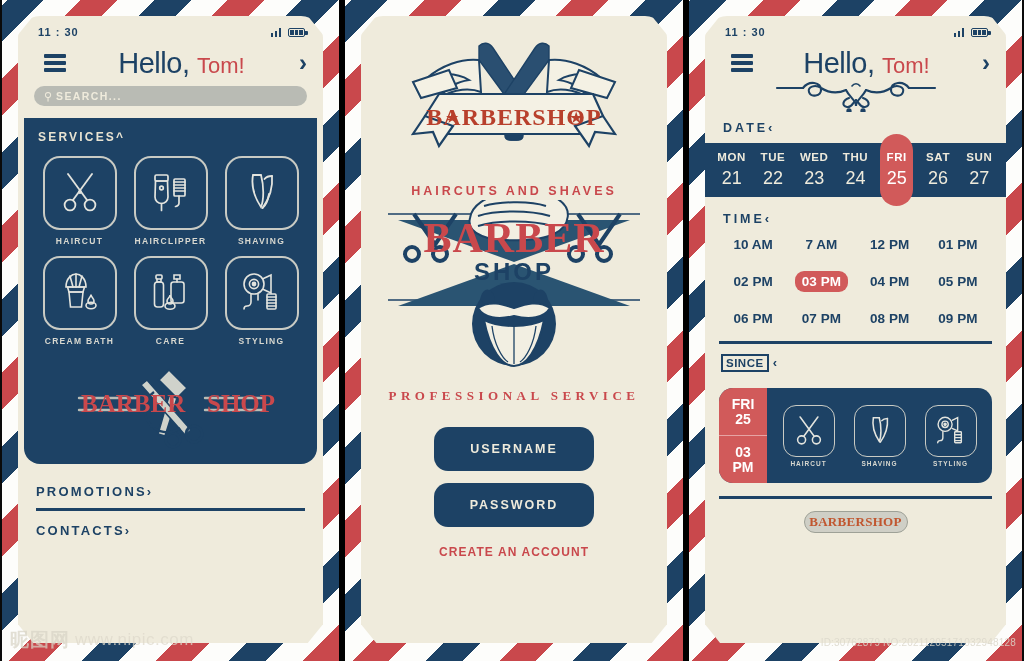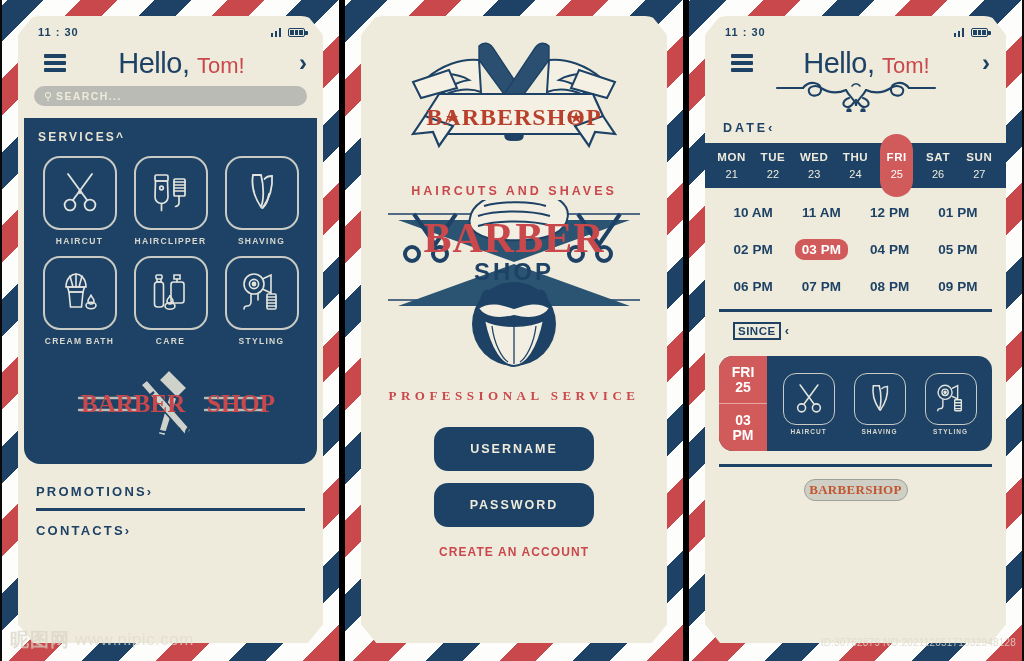--- a/index.html
+++ b/index.html
@@ -160,21 +160,21 @@
   .p3-label .c{ font-size:13px; }
   .daterow{
     background:var(--navy); display:flex; position:relative;
     padding:8px 6px; margin-bottom:14px;
   }
   .day{
     flex:1; text-align:center; color:var(--cream); position:relative; z-index:2;
     cursor:pointer;
   }
   .day .dn{ font-size:11.5px; font-weight:bold; letter-spacing:0.6px; display:block; }
-  .day .dd{ font-size:11px; display:block; margin-top:5px; }
+  .day .dd{ font-size:18px; display:block; margin-top:5px; }
   .day.sel .dn, .day.sel .dd{ color:#fff; }
   .daypill{
     position:absolute; top:-9px; bottom:-9px; width:33px;
     background:var(--red); border-radius:17px; z-index:1;
   }
   .timegrid{
     display:grid; grid-template-columns:repeat(4,1fr);
     row-gap:16px; padding:0 14px; margin-bottom:12px;
   }
   .tslot{
@@ -549,41 +549,44 @@
         <div class="day">
             <span class="dn">SAT</span>
             <span class="dd">26</span>
           </div>
         <div class="day">
             <span class="dn">SUN</span>
             <span class="dd">27</span>
           </div>
       </div>
 
+      <div class="p3-label" style="padding-top:0;">
+        <span>TIME</span><span class="c">‹</span>
+      </div>
 
       <div class="timegrid">
         <div class="tslot"><span class="in">10 AM</span></div>
-        <div class="tslot"><span class="in">11 AM</span></div>
+        <div class="tslot"><span class="in">7 AM</span></div>
         <div class="tslot"><span class="in">12 PM</span></div>
         <div class="tslot"><span class="in">01 PM</span></div>
         <div class="tslot"><span class="in">02 PM</span></div>
         <div class="tslot sel"><span class="in">03 PM</span></div>
         <div class="tslot"><span class="in">04 PM</span></div>
         <div class="tslot"><span class="in">05 PM</span></div>
         <div class="tslot"><span class="in">06 PM</span></div>
         <div class="tslot"><span class="in">07 PM</span></div>
         <div class="tslot"><span class="in">08 PM</span></div>
         <div class="tslot"><span class="in">09 PM</span></div>
       </div>
 
       <div style="padding:0 14px;">
           <div class="rule"></div>
         </div>
 
-      <div class="p3-label" style="padding-top:4px;padding-left:28px;">
+      <div class="p3-label" style="padding-top:4px;padding-left:16px;">
         <span class="since-badge">SINCE</span><span class="c" style="margin-left:4px;">‹</span>
       </div>
 
       <div class="bookcard">
         <div class="bk-left">
           <div class="bk-a">
             <span>FRI</span>
               <span>25</span>
           </div>
           <div class="bk-b">

